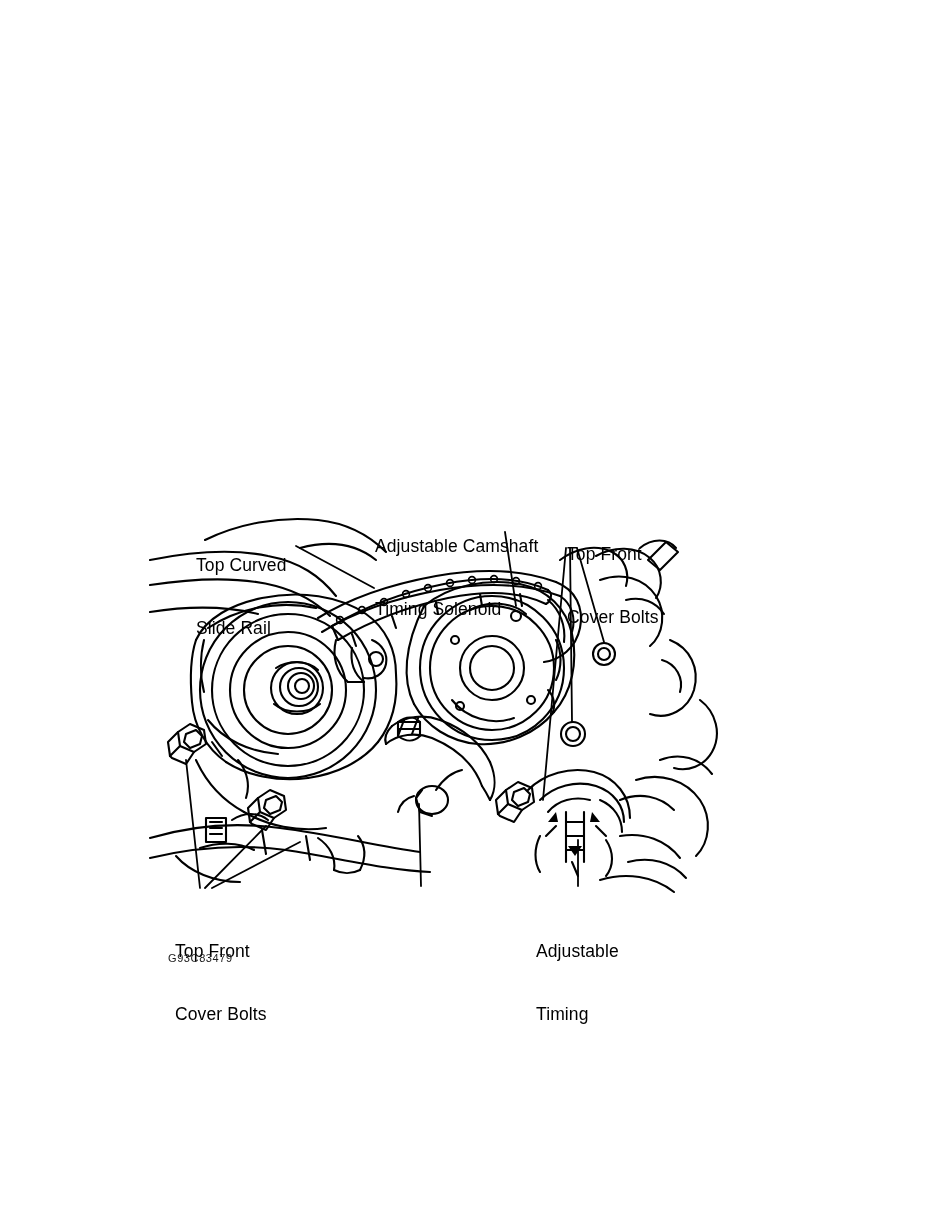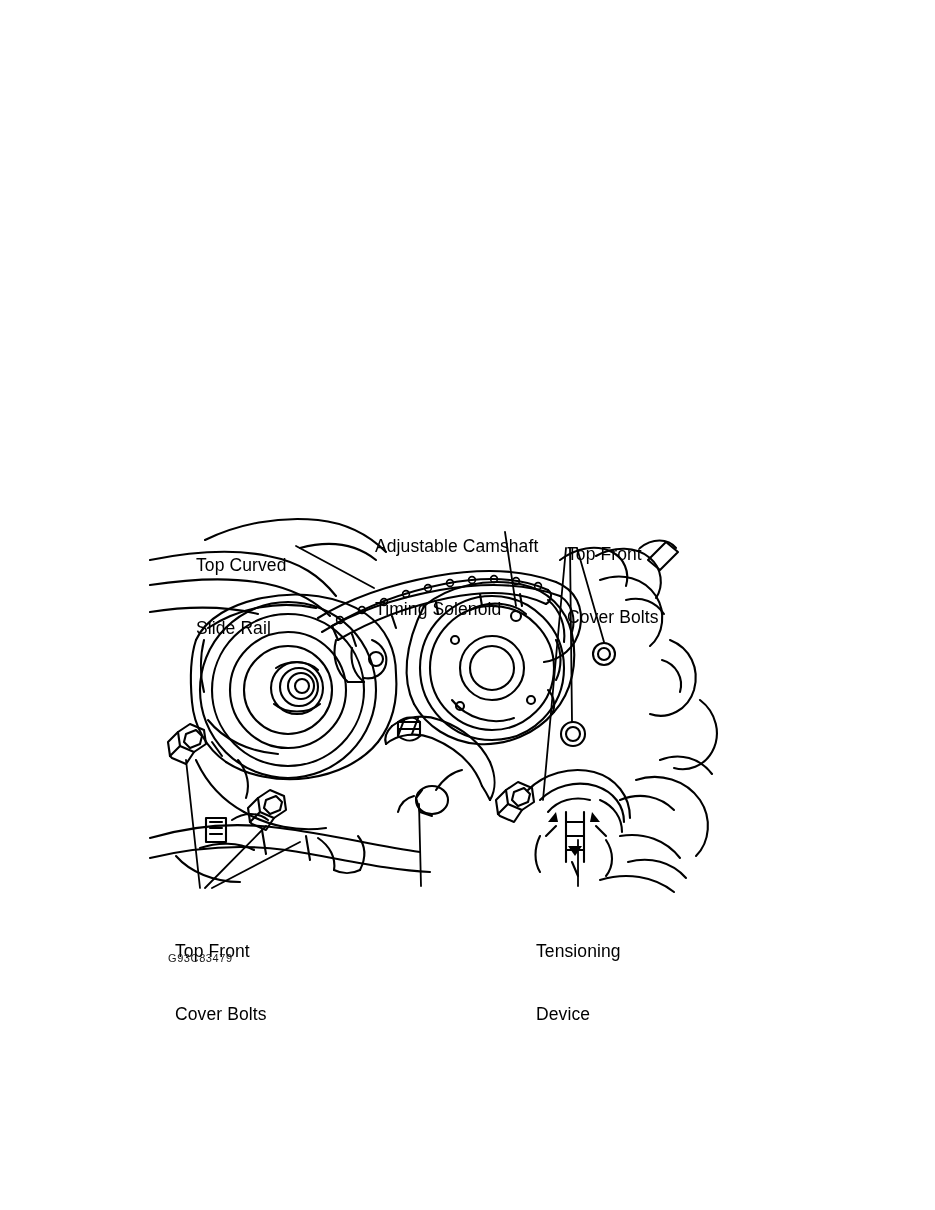--- a/index.html
+++ b/index.html
@@ -269,19 +269,19 @@
     <div>Cover Bolts</div>
   </div>
 
   <div class="callout-label left" style="left:175px; top:899px;">
     <div>Top Front</div>
     <div>Cover Bolts</div>
   </div>
 
 
   <div class="callout-label left" style="left:536px; top:899px;">
-    <div>Tensioning</div>
-    <div>Device</div>
+    <div>Adjustable</div>
+    <div>Timing</div>
   </div>
 
   <div class="fig-id">G93C83479</div>
 
 </div>
 
 </body></html>

